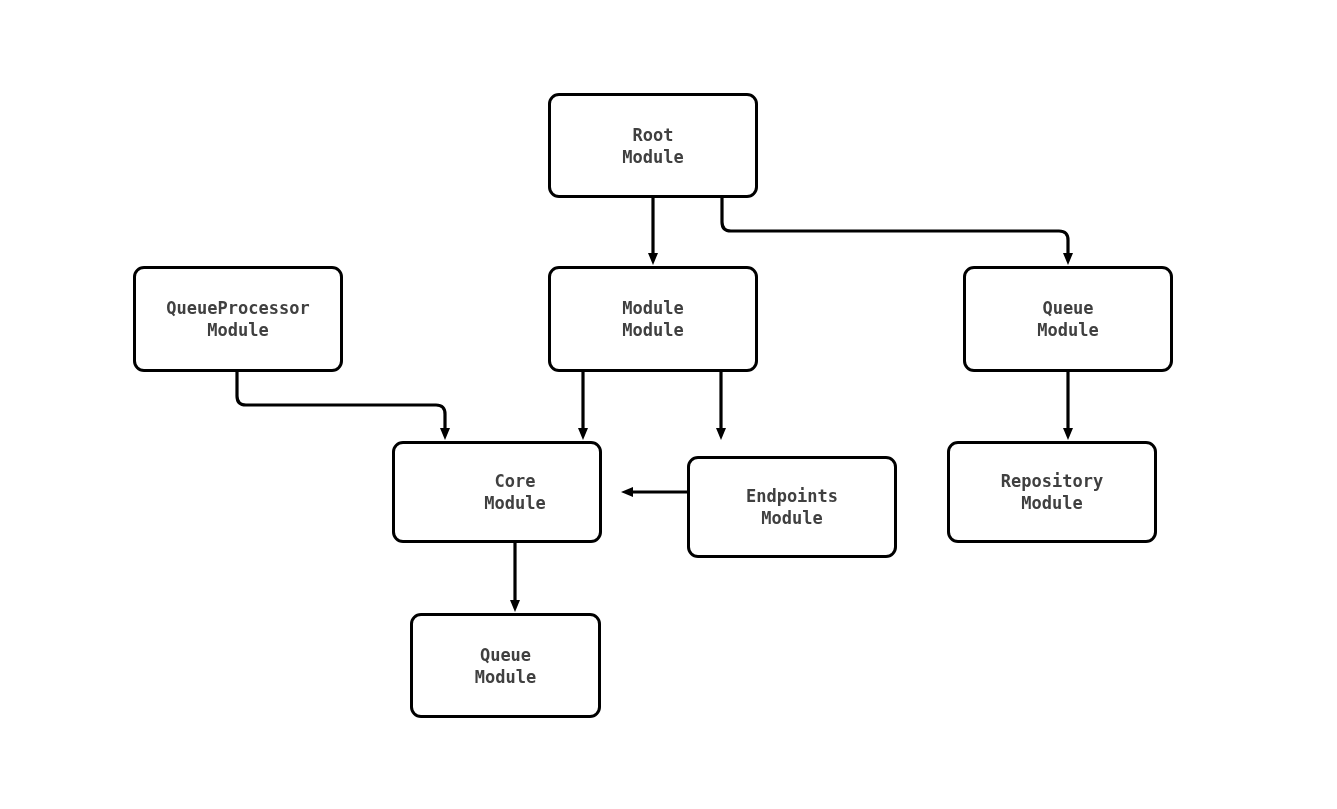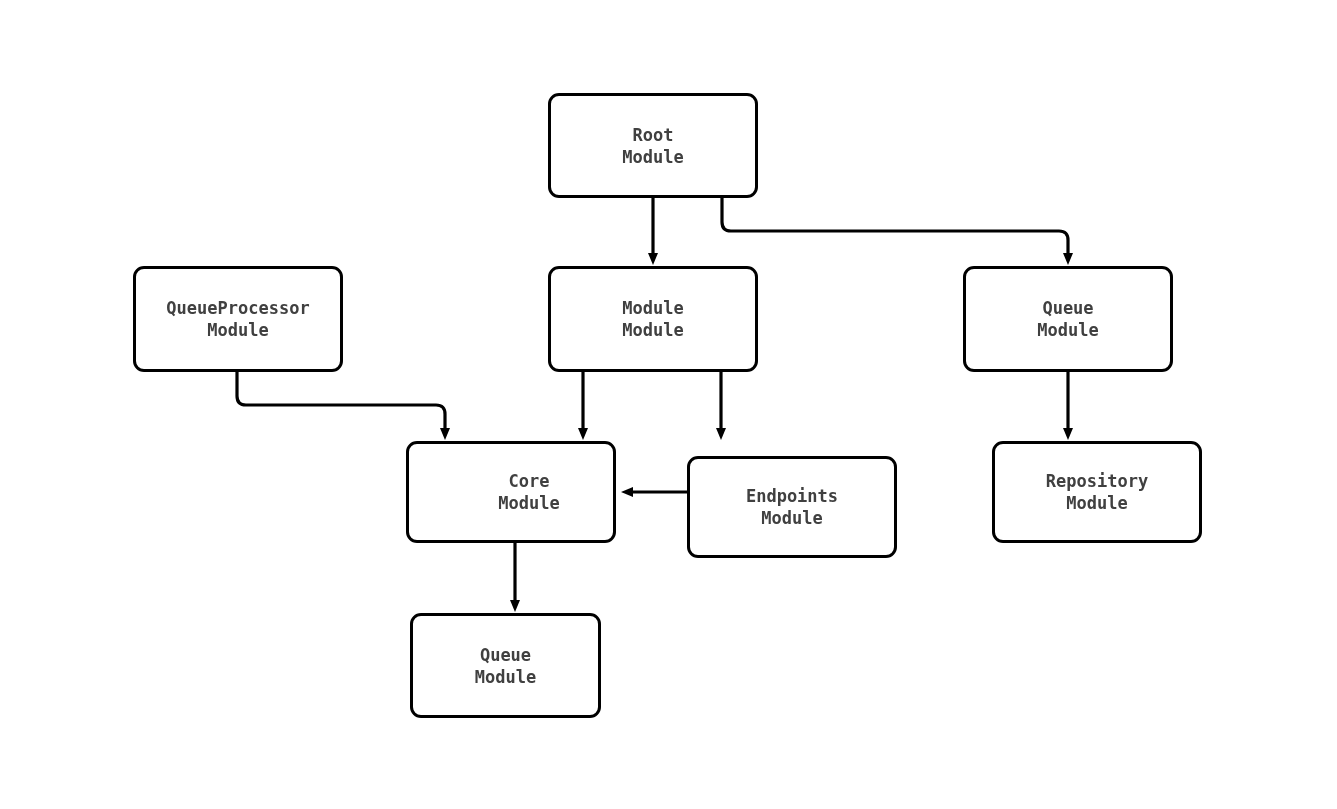--- a/index.html
+++ b/index.html
@@ -95,31 +95,31 @@
   <div class="node" style="left:548px; top:266px; width:210px; height:106px;">
     <span class="node-label">Module</span>
     <span class="node-label">Module</span>
   </div>
 
   <div class="node" style="left:963px; top:266px; width:210px; height:106px;">
     <span class="node-label">Queue</span>
     <span class="node-label">Module</span>
   </div>
 
-  <div class="node" style="left:406px; top:441px; width:210px; height:102px;padding-left:36px;">
+  <div class="node" style="left:392px; top:441px; width:210px; height:102px;padding-left:36px;">
     <span class="node-label">Core</span>
     <span class="node-label">Module</span>
   </div>
 
   <div class="node" style="left:687px; top:456px; width:210px; height:102px;">
     <span class="node-label">Endpoints</span>
     <span class="node-label">Module</span>
   </div>
 
-  <div class="node" style="left:992px; top:441px; width:210px; height:102px;">
+  <div class="node" style="left:947px; top:441px; width:210px; height:102px;">
     <span class="node-label">Repository</span>
     <span class="node-label">Module</span>
   </div>
 
   <div class="node" style="left:410px; top:613px; width:191px; height:105px;">
     <span class="node-label">Queue</span>
     <span class="node-label">Module</span>
   </div>
 
 </div>

